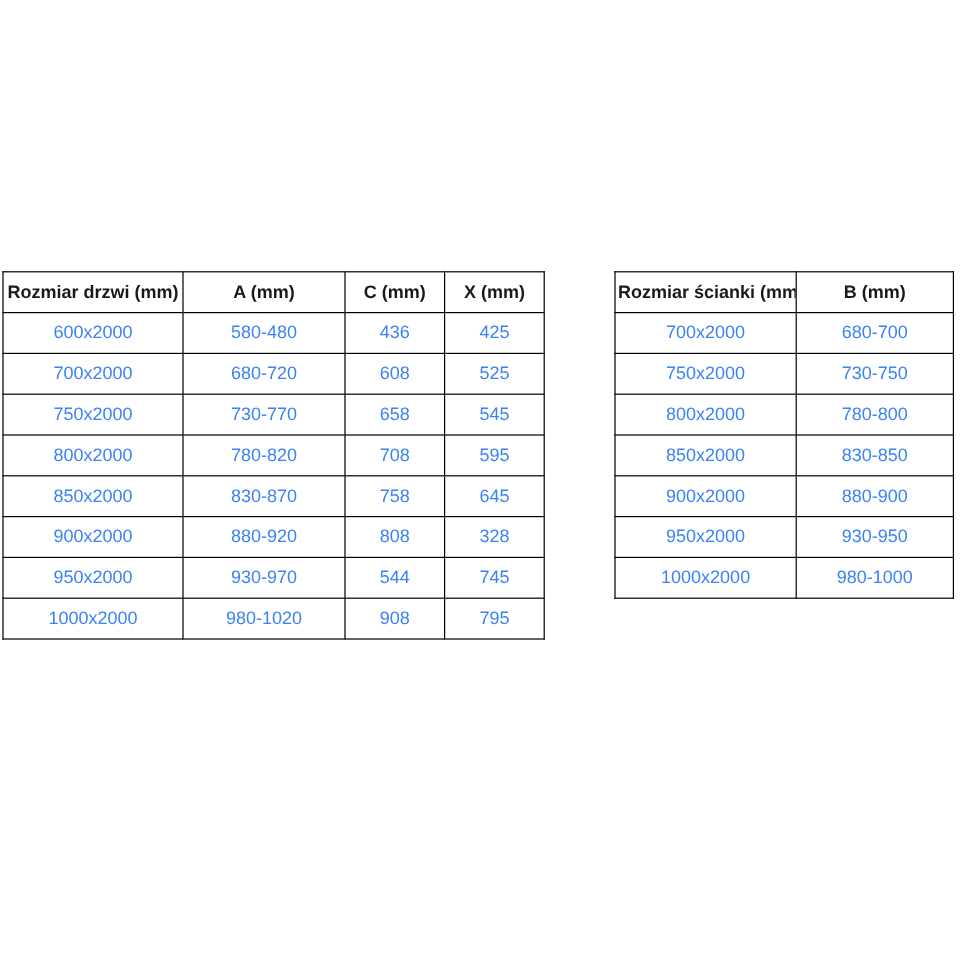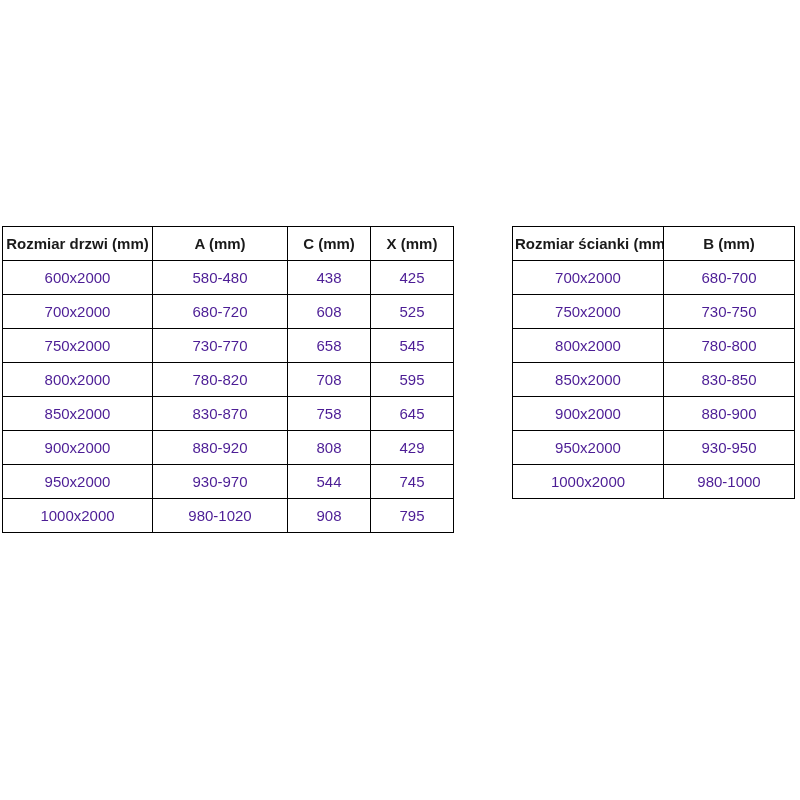--- a/index.html
+++ b/index.html
@@ -35,21 +35,21 @@
     white-space: nowrap;
   }
   table.spec th {
     font-weight: bold;
     font-size: 15px;
     color: #1a1a1a;
   }
   table.spec td {
     font-weight: normal;
     font-size: 15px;
-    color: #4c1d95;
+    color: #3b82f6;
   }
   #doors-table {
     left: 2px;
     top: 226px;
     width: 451px;
   }
   #wall-table {
     left: 512px;
     top: 226px;
     width: 282px;
@@ -78,21 +78,21 @@
           <th>Rozmiar drzwi (mm)</th>
           <th>A (mm)</th>
           <th>C (mm)</th>
           <th>X (mm)</th>
         </tr>
     </thead>
     <tbody>
         <tr>
           <td>600x2000</td>
           <td>580-480</td>
-          <td>438</td>
+          <td>436</td>
           <td>425</td>
         </tr>
         <tr>
           <td>700x2000</td>
           <td>680-720</td>
           <td>608</td>
           <td>525</td>
         </tr>
         <tr>
           <td>750x2000</td>
@@ -109,21 +109,21 @@
         <tr>
           <td>850x2000</td>
           <td>830-870</td>
           <td>758</td>
           <td>645</td>
         </tr>
         <tr>
           <td>900x2000</td>
           <td>880-920</td>
           <td>808</td>
-          <td>429</td>
+          <td>328</td>
         </tr>
         <tr>
           <td>950x2000</td>
           <td>930-970</td>
           <td>544</td>
           <td>745</td>
         </tr>
         <tr>
           <td>1000x2000</td>
           <td>980-1020</td>

